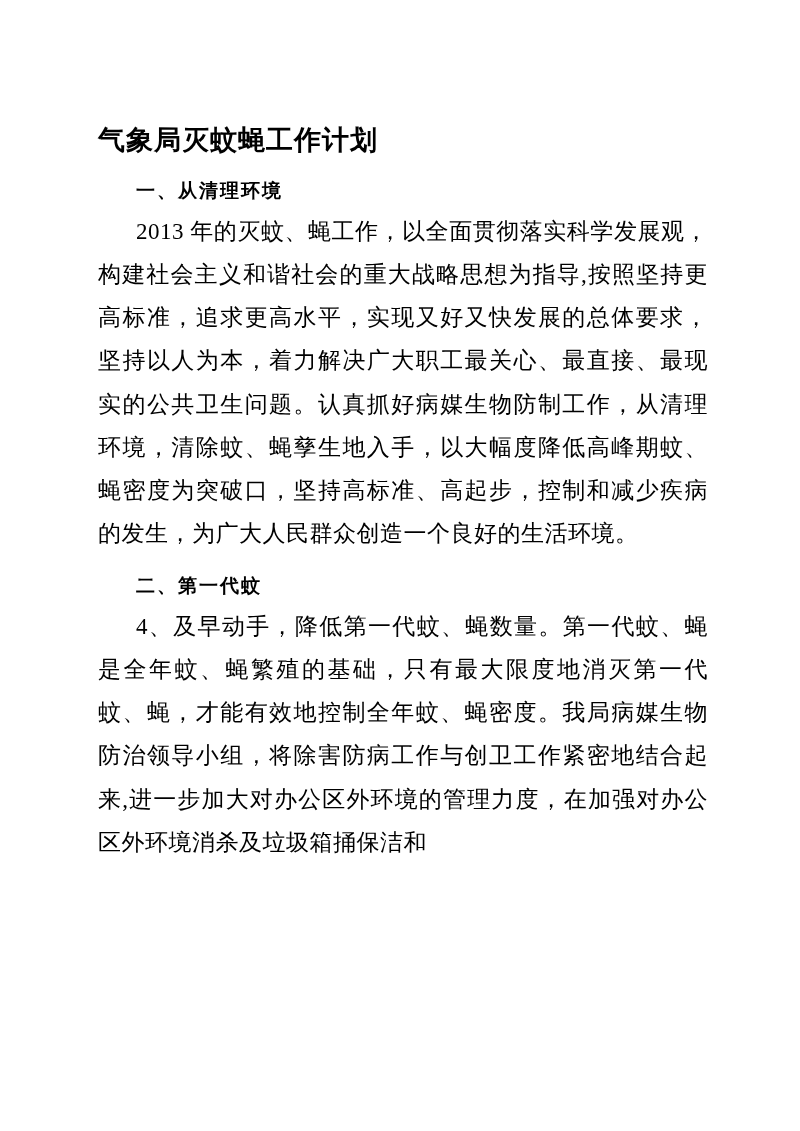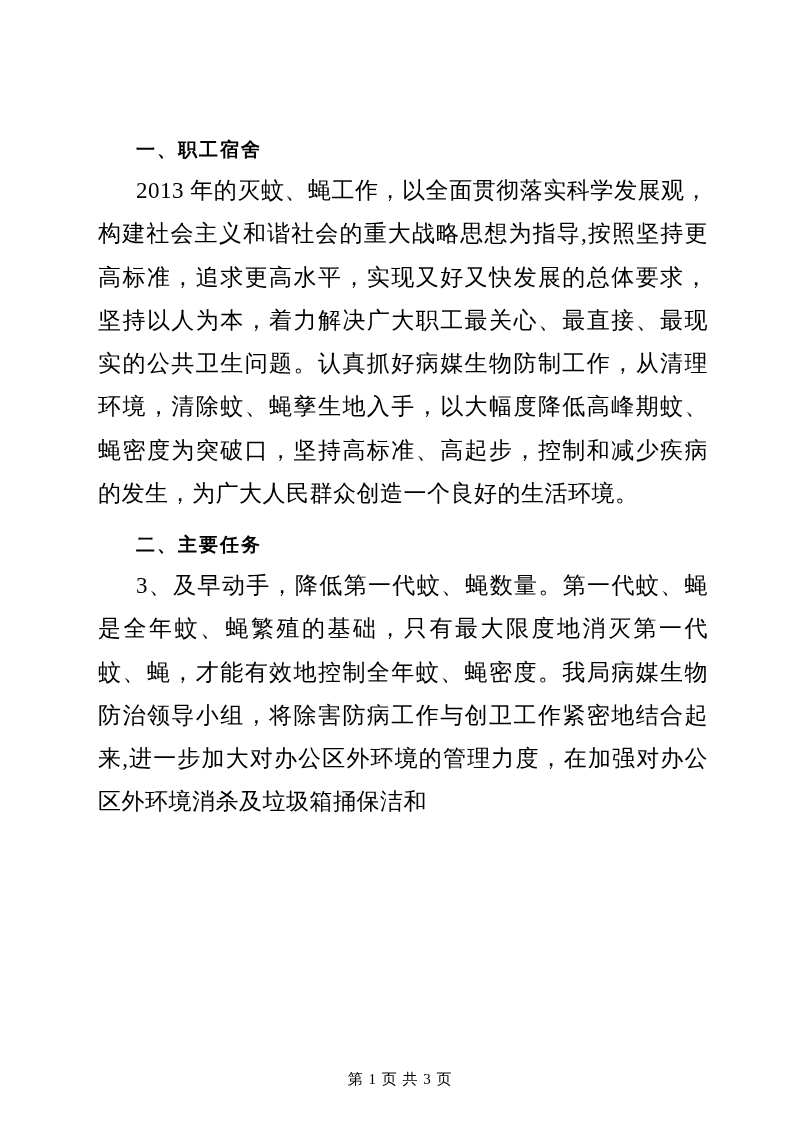--- a/index.html
+++ b/index.html
@@ -67,26 +67,26 @@
     letter-spacing: 1px;
     font-family: "Liberation Serif", "DejaVu Serif", serif;
   }
 </style>
 </head>
 <body>
 
 <div class="page">
   <div class="content">
 
+    <h1 class="doc-title">气象局灭蚊蝇工作计划</h1>
 
-    <div class="section-heading">一、职工宿舍</div>
+    <div class="section-heading">一、从清理环境</div>
 
     <p class="para">2013 年的灭蚊、蝇工作，以全面贯彻落实科学发展观，构建社会主义和谐社会的重大战略思想为指导,按照坚持更高标准，追求更高水平，实现又好又快发展的总体要求，坚持以人为本，着力解决广大职工最关心、最直接、最现实的公共卫生问题。认真抓好病媒生物防制工作，从清理环境，清除蚊、蝇孳生地入手，以大幅度降低高峰期蚊、蝇密度为突破口，坚持高标准、高起步，控制和减少疾病的发生，为广大人民群众创造一个良好的生活环境。</p>
 
-    <div class="section-heading">二、主要任务</div>
+    <div class="section-heading">二、第一代蚊</div>
 
 
-    <p class="para">3、及早动手，降低第一代蚊、蝇数量。第一代蚊、蝇是全年蚊、蝇繁殖的基础，只有最大限度地消灭第一代蚊、蝇，才能有效地控制全年蚊、蝇密度。我局病媒生物防治领导小组，将除害防病工作与创卫工作紧密地结合起来,进一步加大对办公区外环境的管理力度，在加强对办公区外环境消杀及垃圾箱捅保洁和</p>
+    <p class="para">4、及早动手，降低第一代蚊、蝇数量。第一代蚊、蝇是全年蚊、蝇繁殖的基础，只有最大限度地消灭第一代蚊、蝇，才能有效地控制全年蚊、蝇密度。我局病媒生物防治领导小组，将除害防病工作与创卫工作紧密地结合起来,进一步加大对办公区外环境的管理力度，在加强对办公区外环境消杀及垃圾箱捅保洁和</p>
 
   </div>
 
-  <div class="footer">第 1 页  共 3 页</div>
 </div>
 
 </body></html>

